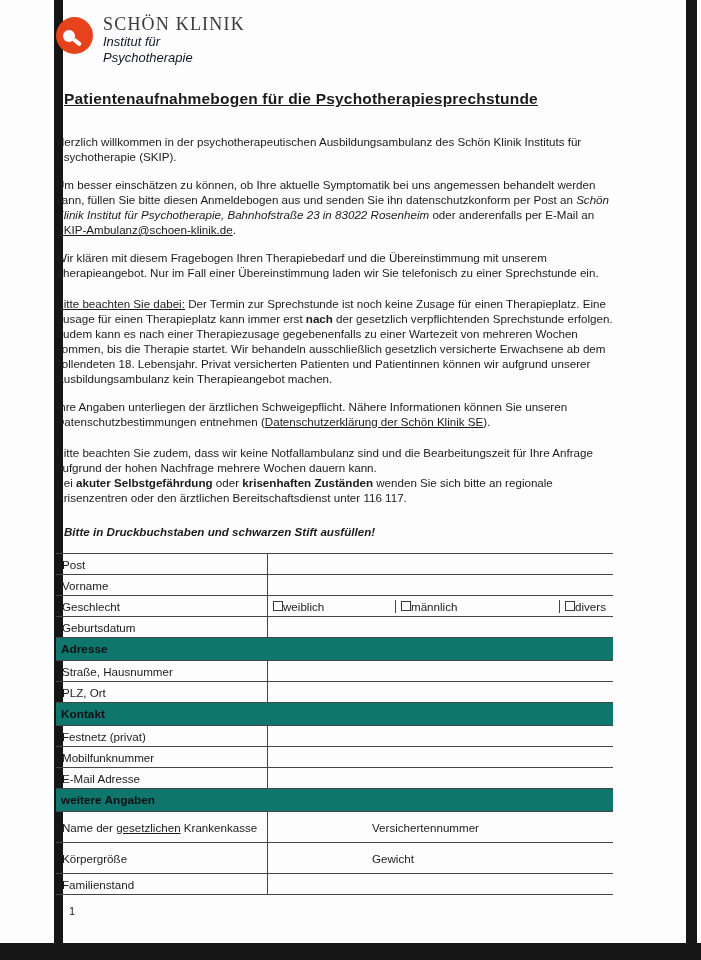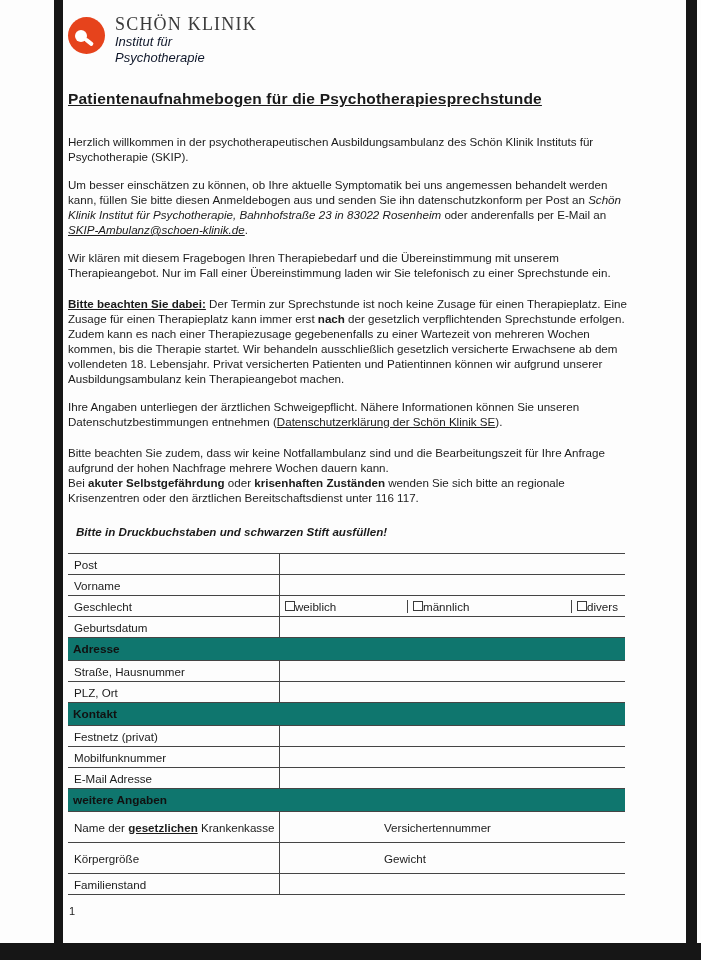--- a/index.html
+++ b/index.html
@@ -8,21 +8,21 @@
     width:701px; height:960px; position:relative; overflow:hidden;
     background:#fdfdfd; color:#1b1b1b;
     font-family:"Liberation Sans", sans-serif;
   }
   
   .scan-edge { position:absolute; background:#161616; }
   .scan-edge.left   { left:54px; top:0; width:9px; height:960px; }
   .scan-edge.right  { left:686px; top:0; width:11px; height:960px; }
   .scan-edge.bottom { left:0; top:943px; width:701px; height:17px; }
 
-  .content { position:absolute; left:68px; top:14px; width:561px; }
+  .content { position:absolute; left:56px; top:14px; width:561px; }
 
   
   .logo { display:flex; align-items:flex-start; gap:10px; margin-bottom:24px; }
   .logo-mark {
     width:37px; height:37px; border-radius:50%; background:#e6431c;
     position:relative; flex:0 0 auto; margin-top:3px;
   }
   .logo-mark::before {
     content:""; position:absolute; left:7px; top:13px; width:12px; height:12px;
     background:#fff; border-radius:50%;
@@ -33,31 +33,31 @@
   }
   .logo-name {
     font-family:"Liberation Serif", serif; font-size:18px; letter-spacing:1.2px;
     color:#3a3a3a; line-height:20px;
   }
   .logo-sub { font-size:13px; line-height:16px; color:#0f172a;font-style:italic; }
 
   
   .doc-title {
     font-size:15.5px; font-weight:bold; text-decoration:underline;
-    margin:0 0 26px 0; letter-spacing:0.2px;
+    margin:0 0 26px 8px; letter-spacing:0.2px;
   }
 
   
   .para { font-size:11.6px; line-height:15px; margin:0 0 13px 0; }
   .para.mt { margin-top:16px; }
   .it { font-style:italic; }
   .b  { font-weight:bold; }
   .u  { text-decoration:underline; }
-  .bu { font-weight:bold; text-decoration:underline; }
-  .iu { font-style:italic; text-decoration:underline; }
+  .bu { font-weight:normal; text-decoration:underline; }
+  .iu { text-decoration:underline; }
   a.link-style { color:inherit; cursor:pointer; }
 
   .instruction {
     font-size:11.6px; font-weight:bold; font-style:italic;
     margin:20px 0 0 8px;
   }
 
   
   .ftable { width:557px; border-top:1px solid #454545; margin-top:15px; }
   .trow {

